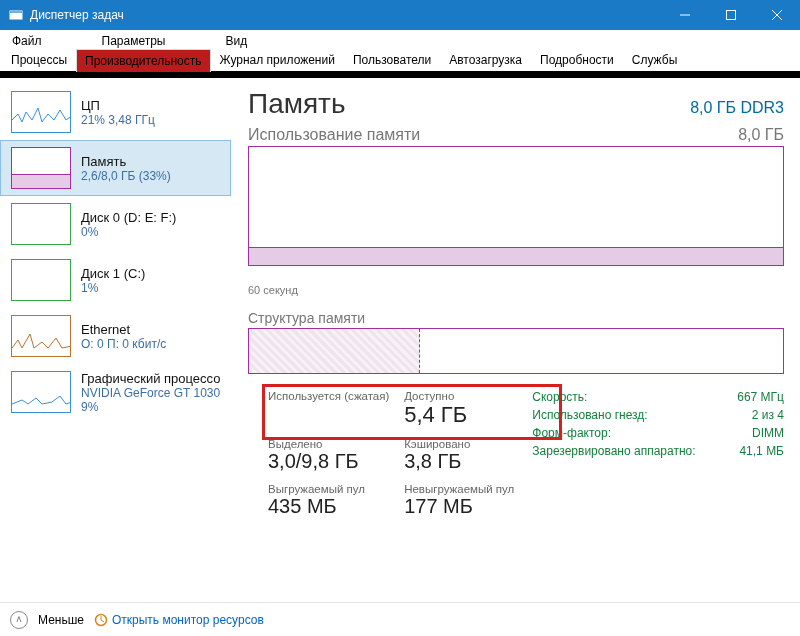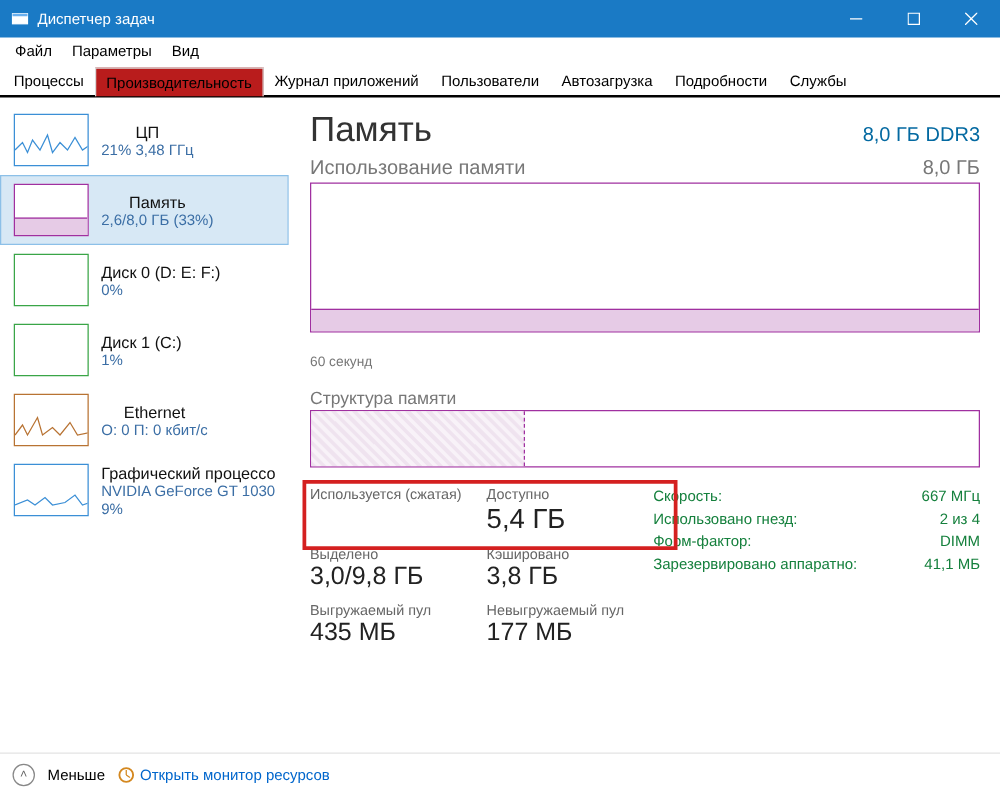--- a/index.html
+++ b/index.html
@@ -3,53 +3,53 @@
 <meta charset="utf-8">
 <style>
 * { margin: 0; padding: 0; box-sizing: border-box; font-family: "Segoe UI", Tahoma, sans-serif; }
 body { background: #fff; width: 800px; height: 636px; overflow: hidden; display: flex; flex-direction: column; }
 
 .titlebar { height: 30px; background: #1a7ac5; color: #fff; display: flex; align-items: center; padding-left: 8px; font-size: 12px; }
 .titlebar .icon { width: 16px; height: 16px; margin-right: 6px; display: inline-flex; align-items: center; justify-content: center; }
 .titlebar .spacer { flex: 1; }
 .titlebar .winbtn { width: 46px; height: 30px; display: flex; align-items: center; justify-content: center; cursor: default; }
 
-.menubar { height: 22px; display: flex; align-items: center; padding: 0 4px; font-size: 12px; border-bottom: 1px solid transparent; }
+.menubar { height: 22px; display: flex; align-items: center; padding: 0 4px; font-size: 12px; border-bottom: 1px solid transparent; gap: 44px; }
 .menubar span { padding: 2px 8px; cursor: default; }
 
-.tabbar { height: 26px; display: flex; align-items: flex-end; padding: 0 2px; font-size: 12px; border-bottom: 2px solid #000000; }
+.tabbar { height: 26px; display: flex; align-items: flex-end; padding: 0 2px; font-size: 12px; border-bottom: 7px solid #000000; }
 .tabbar .tab { padding: 4px 8px; border: 1px solid transparent; border-bottom: none; cursor: default; position: relative; }
 .tabbar .tab.active { border-color: #d9d9d9; background: #b91c1c; top: 1px; }
 
 .content { flex: 1; display: flex; overflow: hidden; }
 
 .sidebar { width: 232px; border-right: 1px solid transparent; padding-top: 6px; overflow: hidden; }
 .sb-item { display: flex; padding: 6px 10px; border: 1px solid transparent; cursor: default; }
 .sb-item.selected { background: #d7e8f5; border: 1px solid #8cc0e8; }
 .sb-thumb { width: 60px; height: 42px; border: 1px solid; flex-shrink: 0; position: relative; overflow: hidden; background: #fff; }
 .sb-text { padding-left: 10px; display: flex; flex-direction: column; justify-content: center; overflow: hidden; white-space: nowrap; }
-.sb-title { font-size: 13px; color: #111; text-align: center; }
+.sb-title { font-size: 13px; color: #111; }
 .sb-sub { font-size: 12px; color: #3b6ea5; }
 
 .main { flex: 1; padding: 10px 16px 8px 16px; overflow: hidden; }
 .main-header { display: flex; justify-content: space-between; align-items: baseline; }
 .main-title { font-size: 28px; font-weight: 300; color: #333; }
 .main-sub { font-size: 16px; color: #0369a1; }
 
 .graph-label { font-size: 16px; color: #777; margin-top: 6px; display: flex; justify-content: space-between; }
 .graph { height: 120px; border: 1px solid #a030a0; margin-top: 2px; position: relative; background: #fff; }
 .graph .fill { position: absolute; left: 0; right: 0; bottom: 0; height: 18px; background: #e6cbe6; border-top: 1px solid #a030a0; }
 .axis { font-size: 11px; color: #777; margin-top: 18px; }
 
 .comp-label { font-size: 14px; color: #777; margin-top: 14px; }
 .comp { height: 46px; border: 1px solid #a030a0; margin-top: 2px; position: relative; background: #fff; }
 .comp .used { position: absolute; left: 0; top: 0; bottom: 0; width: 32%; border-right: 1px dashed #a030a0; background: repeating-linear-gradient(45deg,#efe3ef,#efe3ef 3px,#f8f2f8 3px,#f8f2f8 6px); }
 
 .stats { display: flex; margin-top: 16px; }
-.stats-left { flex: 1.05; }
+.stats-left { flex: 1.05; margin-left: 20px; }
 .stats-right { flex: 1; font-size: 12px; color: #15803d; }
 .stats-right .row { display: flex; justify-content: space-between; margin-bottom: 4px; }
 
 .stat-grid { display: grid; grid-template-columns: 1fr 1fr; column-gap: 8px; row-gap: 10px; }
 .stat .lbl { font-size: 11.5px; color: #666; }
 .stat .val { font-size: 20px; color: #222; }
 .stat.big .val { font-size: 22px; }
 
 .hl { border: 3px solid #d42020; position: absolute; pointer-events: none; }
 

